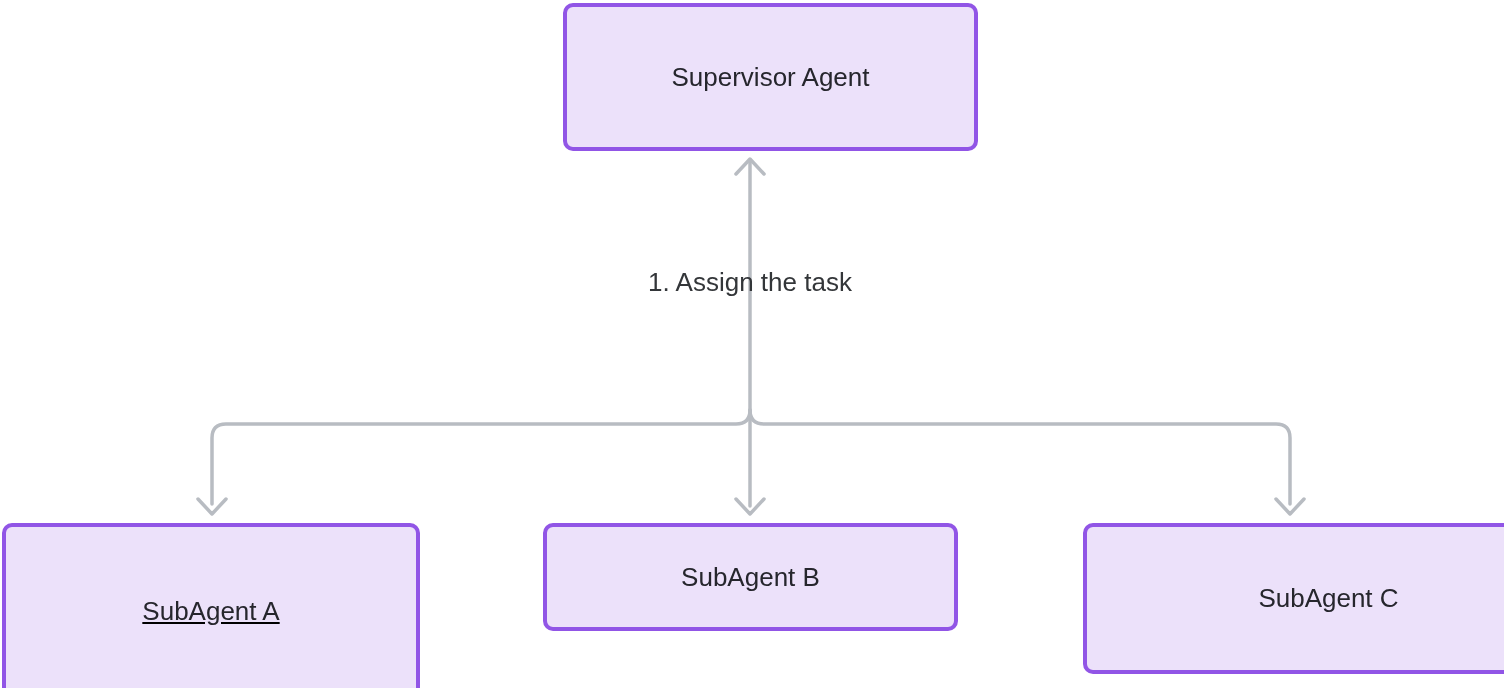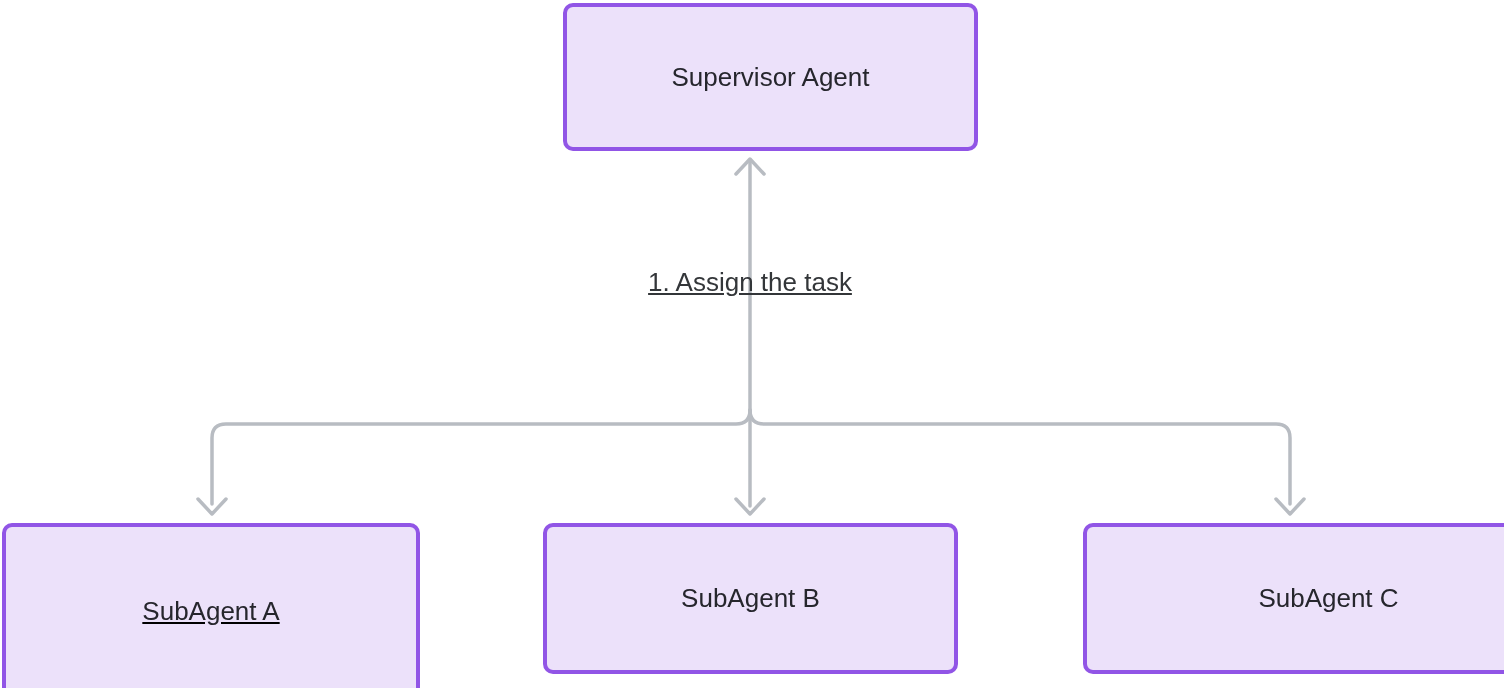--- a/index.html
+++ b/index.html
@@ -39,32 +39,31 @@
     align-items: center;
     justify-content: center;
   }
   .node-label {
     font-size: 26px;
     color: var(--node-text, #26262d);
     white-space: nowrap;
   }
   #node-supervisor { left: 543px; top: 3px;   width: 415px; height: 148px; margin-left: 20px; }
   #node-a          { left: 2px;   top: 523px; width: 418px; height: 176px; text-decoration: underline; }
-  #node-b          { left: 543px; top: 523px; width: 415px; height: 151px; }
+  #node-b          { left: 543px; top: 523px; width: 415px; height: 108px; }
   #node-c          { left: 1083px;top: 523px; width: 491px; height: 151px; }
   #edge-label {
     position: absolute;
     left: 0;
     top: 262px;
     width: 1500px;
     text-align: center;
     font-size: 26px;
     line-height: 40px;
     color: var(--label-text, #333639);
-    text-decoration: underline;
   }
   #edge-label div { white-space: nowrap; }
 </style>
 </head>
 <body>
 
 <div id="canvas" style="--bg: #ffffff; --node-fill: #ece1fa; --node-border: #9155e6; --node-text: #26262d; --edge-color: #b8bcc2; --label-text: #333639;">
 
   <svg id="edge-layer" viewBox="0 0 1504 688" xmlns="http://www.w3.org/2000/svg">
 

